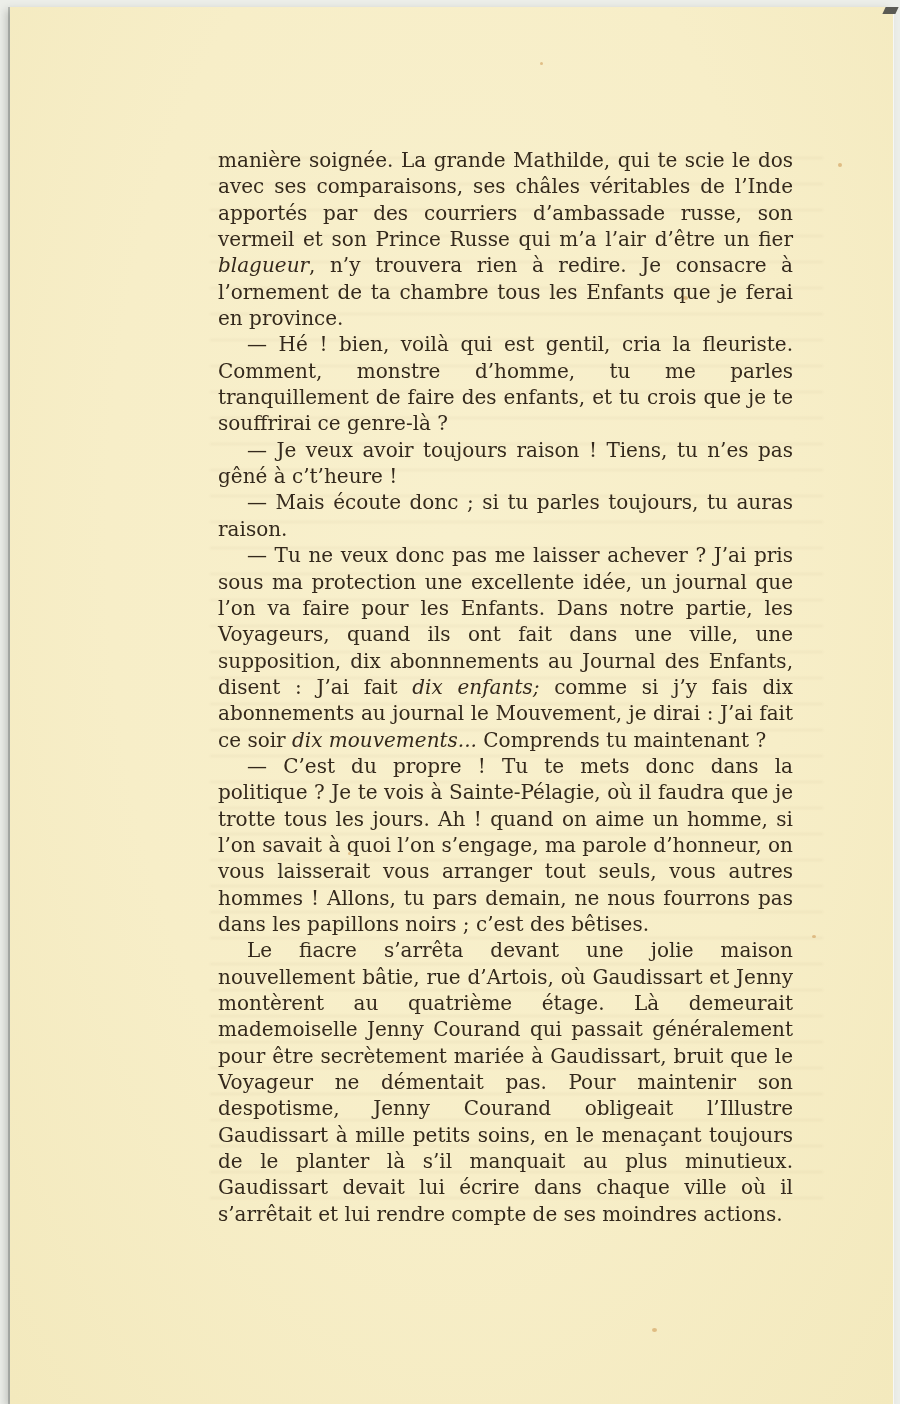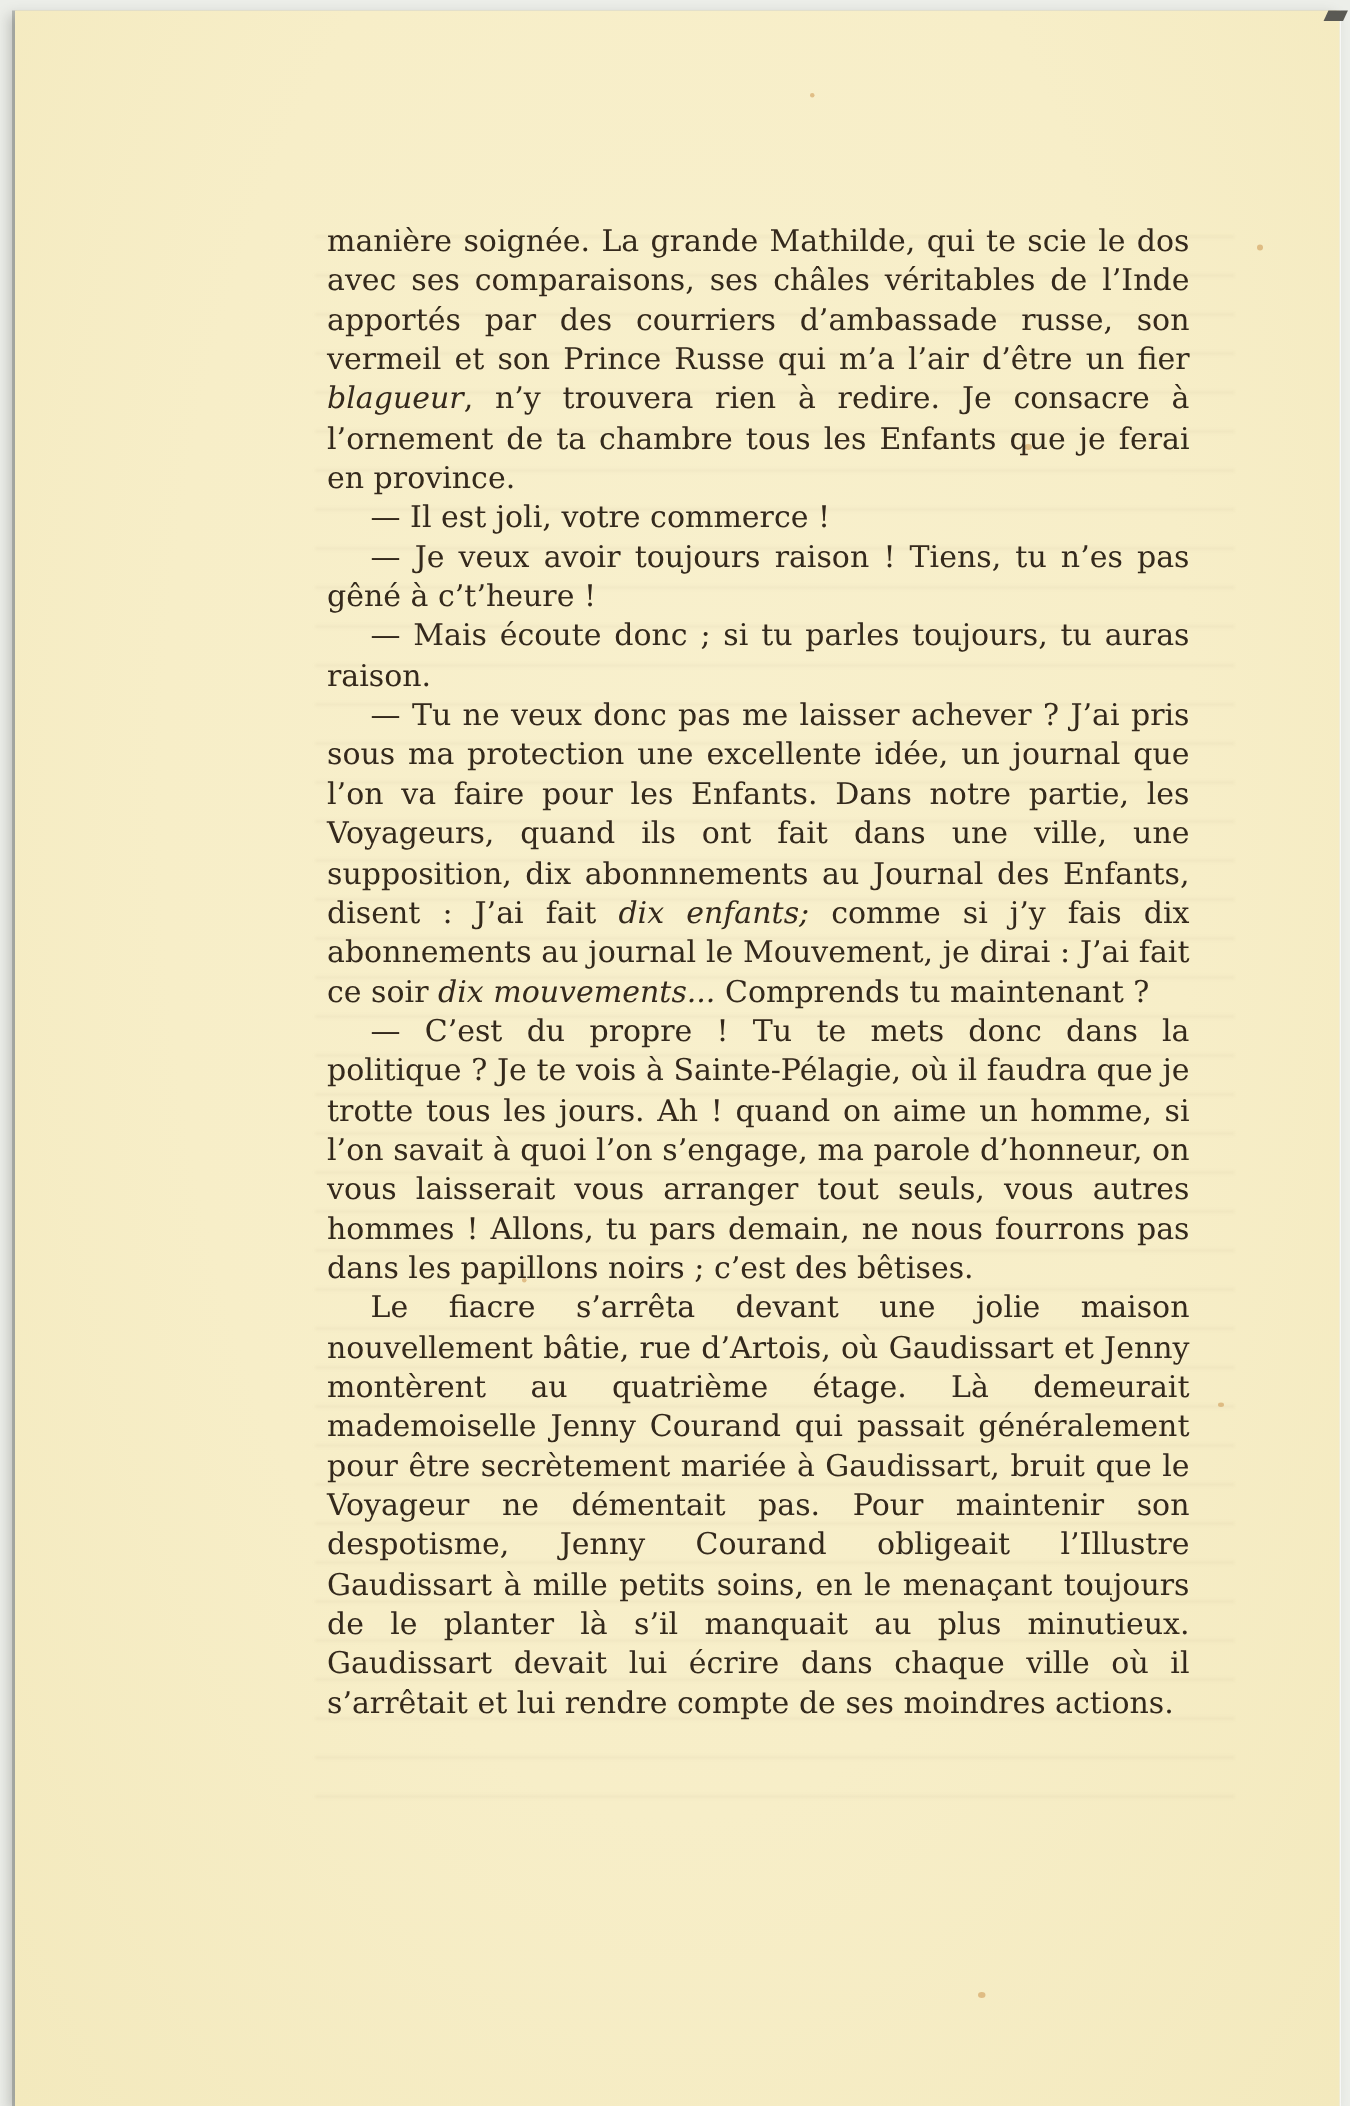--- a/index.html
+++ b/index.html
@@ -100,21 +100,21 @@
     <span class="speck s2"></span>
     <span class="speck s3"></span>
     <span class="speck s4"></span>
     <span class="speck s5"></span>
     <span class="speck s6"></span>
     <div class="corner-mark"></div>
 
     <div class="content">
       <div class="text-block">
           <p class="para"><span class="">manière soignée. La grande Mathilde, qui te scie le dos avec ses comparaisons, ses châles véritables de l’Inde apportés par des courriers d’ambassade russe, son vermeil et son Prince Russe qui m’a l’air d’être un fier </span><span class="it">blagueur</span><span class="">, n’y trouvera rien à redire. Je consacre à l’ornement de ta chambre tous les Enfants que je ferai en province.</span></p>
-          <p class="para indent"><span class="">— Il est joli, votre commerce&nbsp;!</span></p>
+          <p class="para indent"><span class="">— Hé&nbsp;! bien, voilà qui est gentil, cria la fleuriste. Comment, monstre d’homme, tu me parles tranquillement de faire des enfants, et tu crois que je te souffrirai ce genre-là&nbsp;?</span></p>
           <p class="para indent"><span class="">— Je veux avoir toujours raison&nbsp;! Tiens, tu n’es pas gêné à c’t’heure&nbsp;!</span></p>
           <p class="para indent"><span class="">— Mais écoute donc&nbsp;; si tu parles toujours, tu auras raison.</span></p>
           <p class="para indent"><span class="">— Tu ne veux donc pas me laisser achever&nbsp;? J’ai pris sous ma protection une excellente idée, un journal que l’on va faire pour les Enfants. Dans notre partie, les Voyageurs, quand ils ont fait dans une ville, une supposition, dix abonnnements au Journal des Enfants, disent&nbsp;: J’ai fait </span><span class="it">dix enfants;</span><span class=""> comme si j’y fais dix abonnements au journal le Mouvement, je dirai&nbsp;: J’ai fait ce soir </span><span class="it">dix mouvements...</span><span class=""> Comprends tu maintenant&nbsp;?</span></p>
           <p class="para indent"><span class="">— C’est du propre&nbsp;! Tu te mets donc dans la politique&nbsp;? Je te vois à Sainte-Pélagie, où il faudra que je trotte tous les jours. Ah&nbsp;! quand on aime un homme, si l’on savait à quoi l’on s’engage, ma parole d’honneur, on vous laisserait vous arranger tout seuls, vous autres hommes&nbsp;! Allons, tu pars demain, ne nous fourrons pas dans les papillons noirs&nbsp;; c’est des bêtises.</span></p>
           <p class="para indent"><span class="">Le fiacre s’arrêta devant une jolie maison nouvellement bâtie, rue d’Artois, où Gaudissart et Jenny montèrent au quatrième étage. Là demeurait mademoiselle Jenny Courand qui passait généralement pour être secrètement mariée à Gaudissart, bruit que le Voyageur ne démentait pas. Pour maintenir son despotisme, Jenny Courand obligeait l’Illustre Gaudissart à mille petits soins, en le menaçant toujours de le planter là s’il manquait au plus minutieux. Gaudissart devait lui écrire dans chaque ville où il s’arrêtait et lui rendre compte de ses moindres actions.</span></p>
         </div>
     </div>
   </div>
 </div>
 

